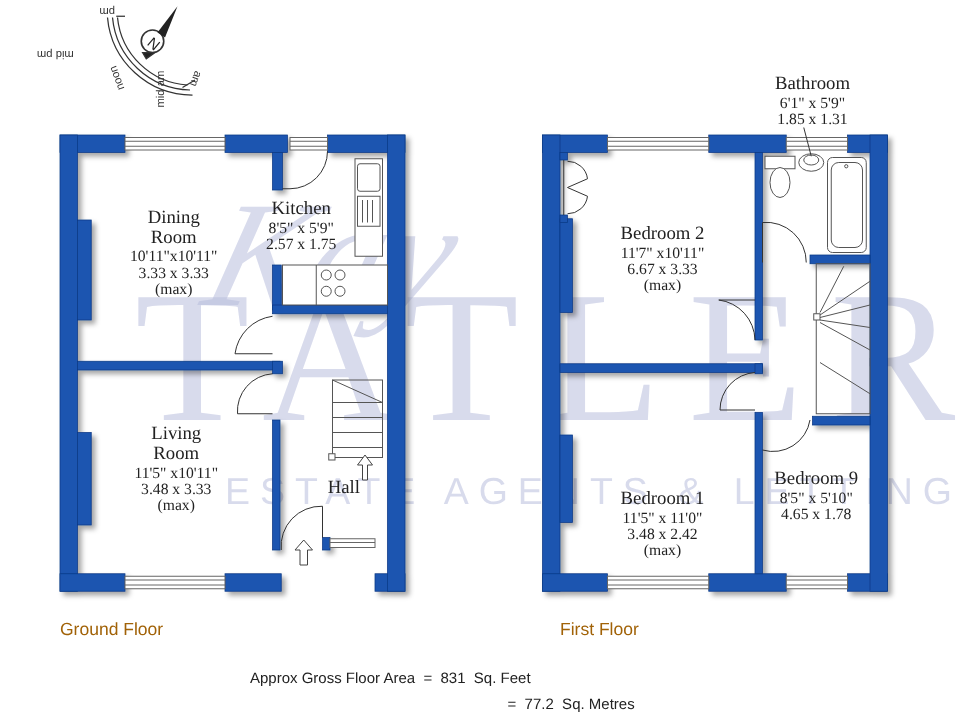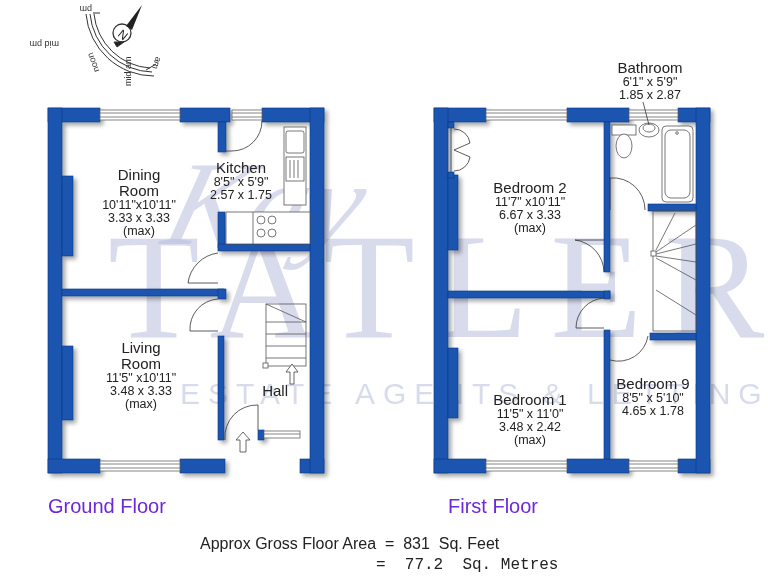--- a/index.html
+++ b/index.html
@@ -1,22 +1,22 @@
 <!DOCTYPE html>
 <html><head>
 <meta charset="utf-8">
 <style>
   html,body{margin:0;padding:0;background:#ffffff;}
   body{width:768px;height:576px;position:relative;overflow:hidden;font-family:"Liberation Sans",sans-serif;}
   svg{position:absolute;left:0;top:0;}
-  .lbl{position:absolute;text-align:center;color:#222;font-family:Liberation Sans, sans-serif;line-height:1.05;white-space:nowrap;}
+  .lbl{position:absolute;text-align:center;color:#222;font-family:Liberation Serif, serif;line-height:1.05;white-space:nowrap;}
   .room-name{font-size:15px;}
   .dim{font-size:12.5px;}
-  .floor-title{position:absolute;font-size:20px;color:#6d28d9;font-family:"Liberation Sans",sans-serif;}
-  .area{position:absolute;font-size:16px;color:#222;font-family:"Liberation Sans",sans-serif;white-space:pre;}
+  .floor-title{position:absolute;font-size:14px;color:#a16207;font-family:"Liberation Sans",sans-serif;}
+  .area{position:absolute;font-size:12px;color:#222;font-family:"Liberation Sans",sans-serif;white-space:pre;}
   .wm{position:absolute;font-family:"Liberation Serif",serif;color:#b9bedd;opacity:0.55;white-space:nowrap;}
 </style>
 </head>
 <body>
 
 <div class="wm" style="left:170px;top:135px;font-size:120px;font-style:italic;transform:skewX(-15deg);">Kay</div>
 <div class="wm" style="left:108px;top:200px;font-size:150px;letter-spacing:22px;">TATLER</div>
 <div class="wm" style="left:180px;top:377px;font-size:30px;letter-spacing:8px;font-family:'Liberation Sans',sans-serif;">ESTATE AGENTS &amp; LETTINGS</div>
 
 <svg width="768" height="576" viewBox="0 0 768 576">
@@ -233,21 +233,21 @@
   <div class="dim">3.48 x 3.33</div>
   <div class="dim">(max)</div>
 </div>
 <div class="lbl" style="left:248px;top:383px;width:40px;text-align:right;">
   <div class="room-name">Hall</div>
 </div>
 
 <div class="lbl" style="left:608px;top:60px;width:84px;">
   <div class="room-name">Bathroom</div>
   <div class="dim">6'1"  x  5'9"</div>
-  <div class="dim">1.85 x 2.87</div>
+  <div class="dim">1.85 x 1.31</div>
 </div>
 <div class="lbl" style="left:480px;top:180px;width:100px;">
   <div class="room-name">Bedroom 2</div>
   <div class="dim">11'7" x10'11"</div>
   <div class="dim">6.67 x 3.33</div>
   <div class="dim">(max)</div>
 </div>
 <div class="lbl" style="left:480px;top:352px;width:100px;margin-top:40px;">
   <div class="room-name">Bedroom 1</div>
   <div class="dim">11'5" x 11'0"</div>
@@ -257,13 +257,13 @@
 <div class="lbl" style="left:608px;top:376px;width:90px;">
   <div class="room-name">Bedroom 9</div>
   <div class="dim">8'5" x 5'10"</div>
   <div class="dim">4.65 x 1.78</div>
 </div>
 
 <div class="floor-title" style="left:48px;top:495px;">Ground Floor</div>
 <div class="floor-title" style="left:448px;top:495px;">First Floor</div>
 
 <div class="area" style="left:200px;top:535px;">Approx Gross Floor Area  =  831  Sq. Feet</div>
-<div class="area" style="left:376px;top:556px;font-family:Liberation Mono, monospace;">=  77.2  Sq. Metres</div>
+<div class="area" style="left:406px;top:556px;">=  77.2  Sq. Metres</div>
 
 </body></html>

